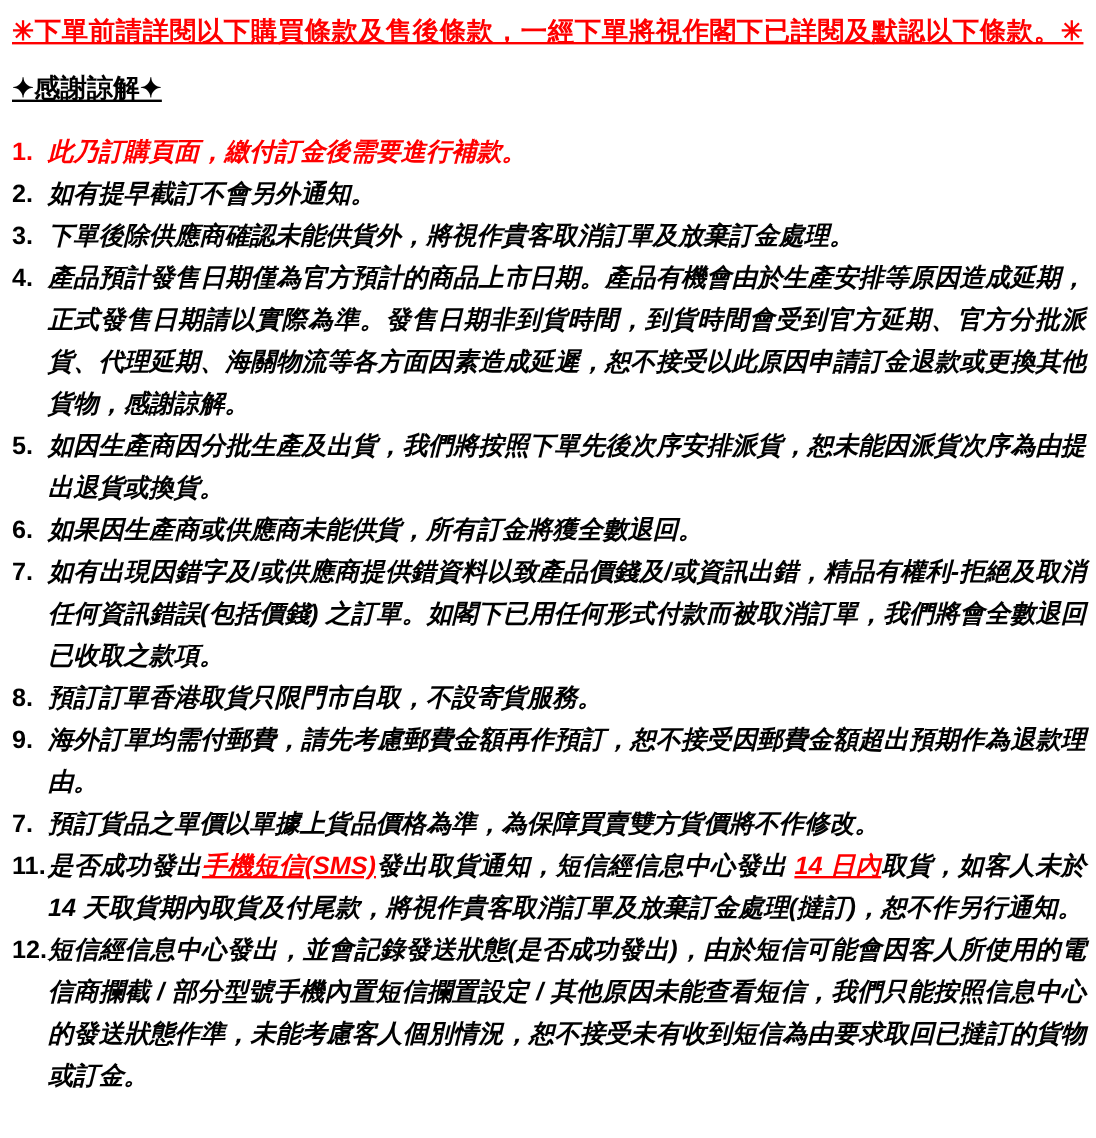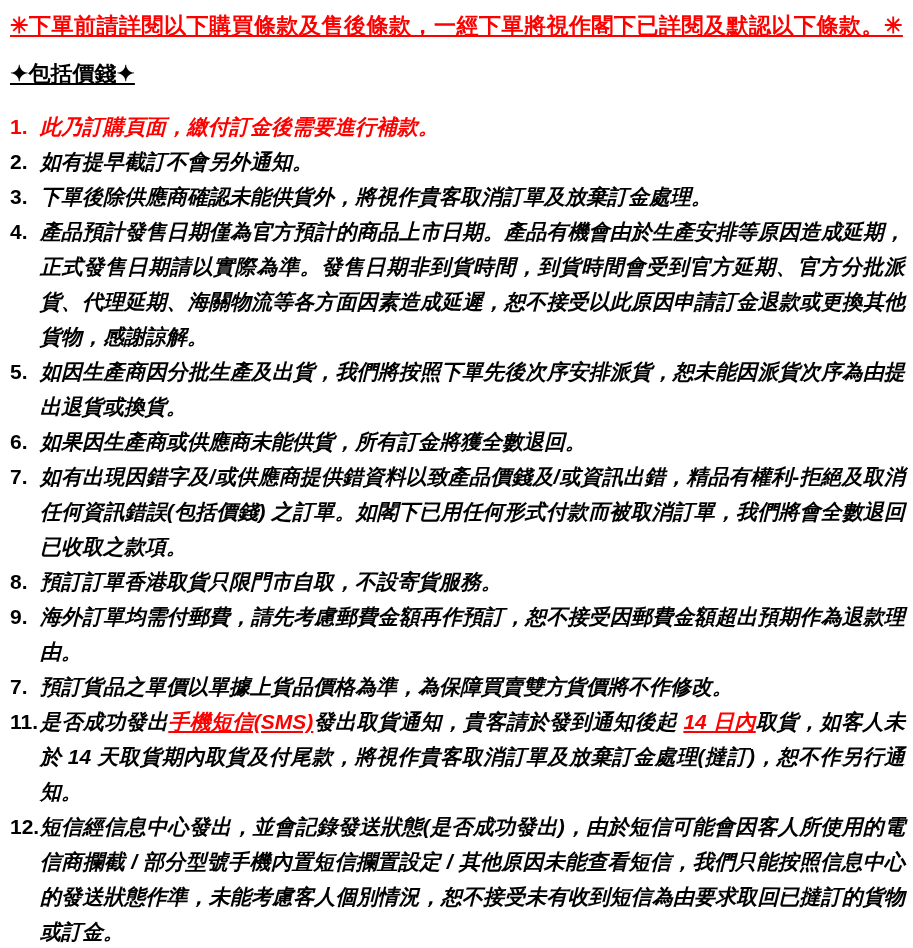--- a/index.html
+++ b/index.html
@@ -62,21 +62,21 @@
   .seg.red-underline {
     color: var(--red);
     text-decoration: underline;
   }
 </style>
 </head>
 <body>
 
 <div class="doc">
   <div class="title">✳下單前請詳閱以下購買條款及售後條款，一經下單將視作閣下已詳閱及默認以下條款。✳</div>
-  <div class="heading">✦包括價錢✦</div>
+  <div class="heading">✦感謝諒解✦</div>
   <div class="terms">
       <div class="term red">
         <span class="num">1.</span>
         <span class="txt"><span class="seg red">此乃訂購頁面，繳付訂金後需要進行補款。</span></span>
       </div>
       <div class="term">
         <span class="num">2.</span>
         <span class="txt"><span class="seg">如有提早截訂不會另外通知。</span></span>
       </div>
       <div class="term">
@@ -106,20 +106,20 @@
       <div class="term">
         <span class="num">9.</span>
         <span class="txt"><span class="seg">海外訂單均需付郵費，請先考慮郵費金額再作預訂，恕不接受因郵費金額超出預期作為退款理由。</span></span>
       </div>
       <div class="term">
         <span class="num">7.</span>
         <span class="txt"><span class="seg">預訂貨品之單價以單據上貨品價格為準，為保障買賣雙方貨價將不作修改。</span></span>
       </div>
       <div class="term">
         <span class="num">11.</span>
-        <span class="txt"><span class="seg">是否成功發出</span><span class="seg red-underline">手機短信(SMS)</span><span class="seg">發出取貨通知，貴客請於發到通知後起 </span><span class="seg red-underline">14 日內</span><span class="seg">取貨，如客人未於 14 天取貨期內取貨及付尾款，將視作貴客取消訂單及放棄訂金處理(撻訂)，恕不作另行通知。</span></span>
+        <span class="txt"><span class="seg">是否成功發出</span><span class="seg red-underline">手機短信(SMS)</span><span class="seg">發出取貨通知，短信經信息中心發出 </span><span class="seg red-underline">14 日內</span><span class="seg">取貨，如客人未於 14 天取貨期內取貨及付尾款，將視作貴客取消訂單及放棄訂金處理(撻訂)，恕不作另行通知。</span></span>
       </div>
       <div class="term">
         <span class="num">12.</span>
         <span class="txt"><span class="seg">短信經信息中心發出，並會記錄發送狀態(是否成功發出)，由於短信可能會因客人所使用的電信商攔截 / 部分型號手機內置短信攔置設定 / 其他原因未能查看短信，我們只能按照信息中心的發送狀態作準，未能考慮客人個別情況，恕不接受未有收到短信為由要求取回已撻訂的貨物或訂金。</span></span>
       </div>
     </div>
 </div>
 
 </body></html>

